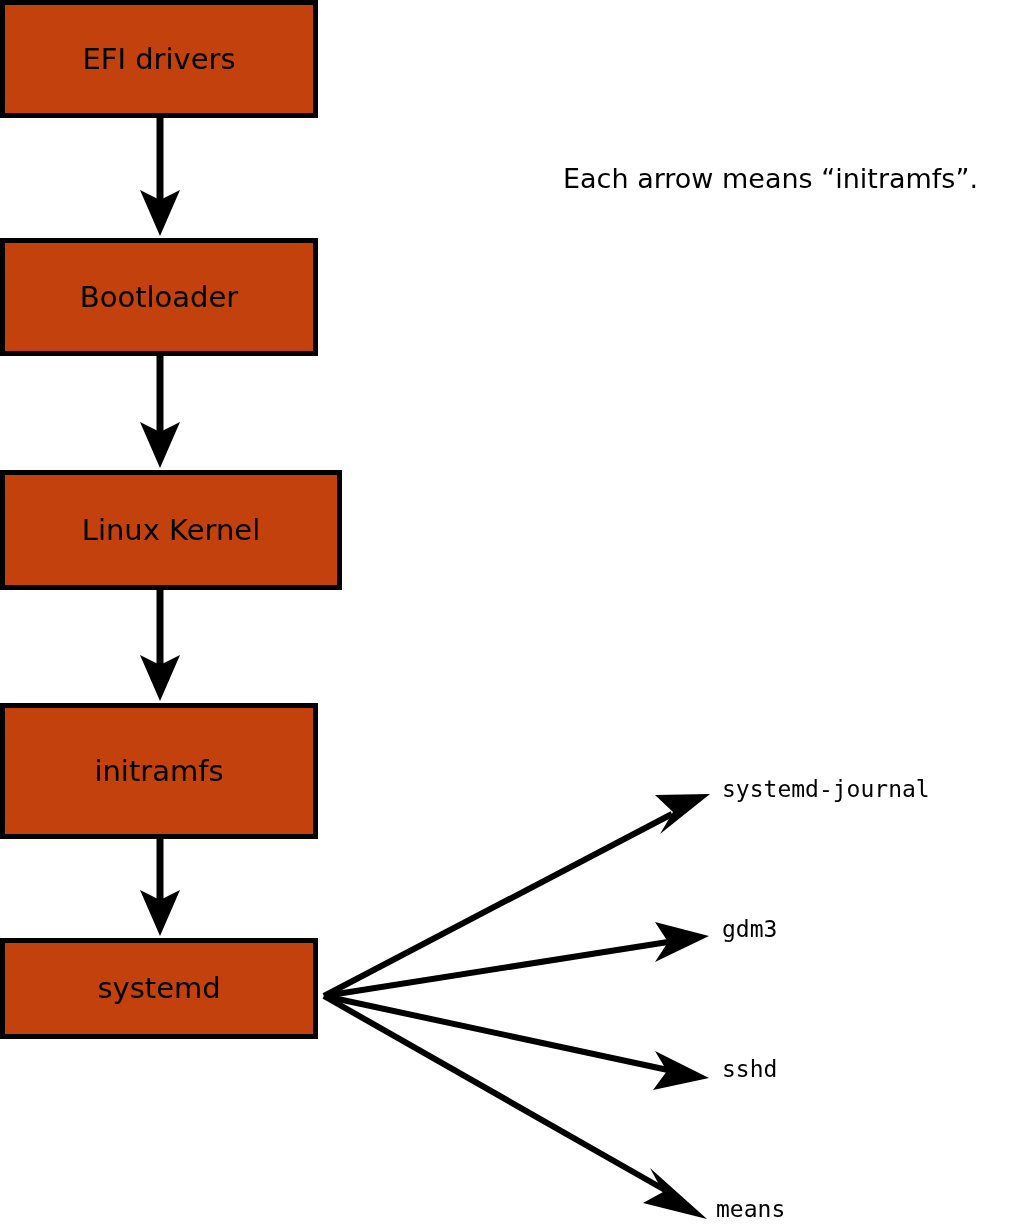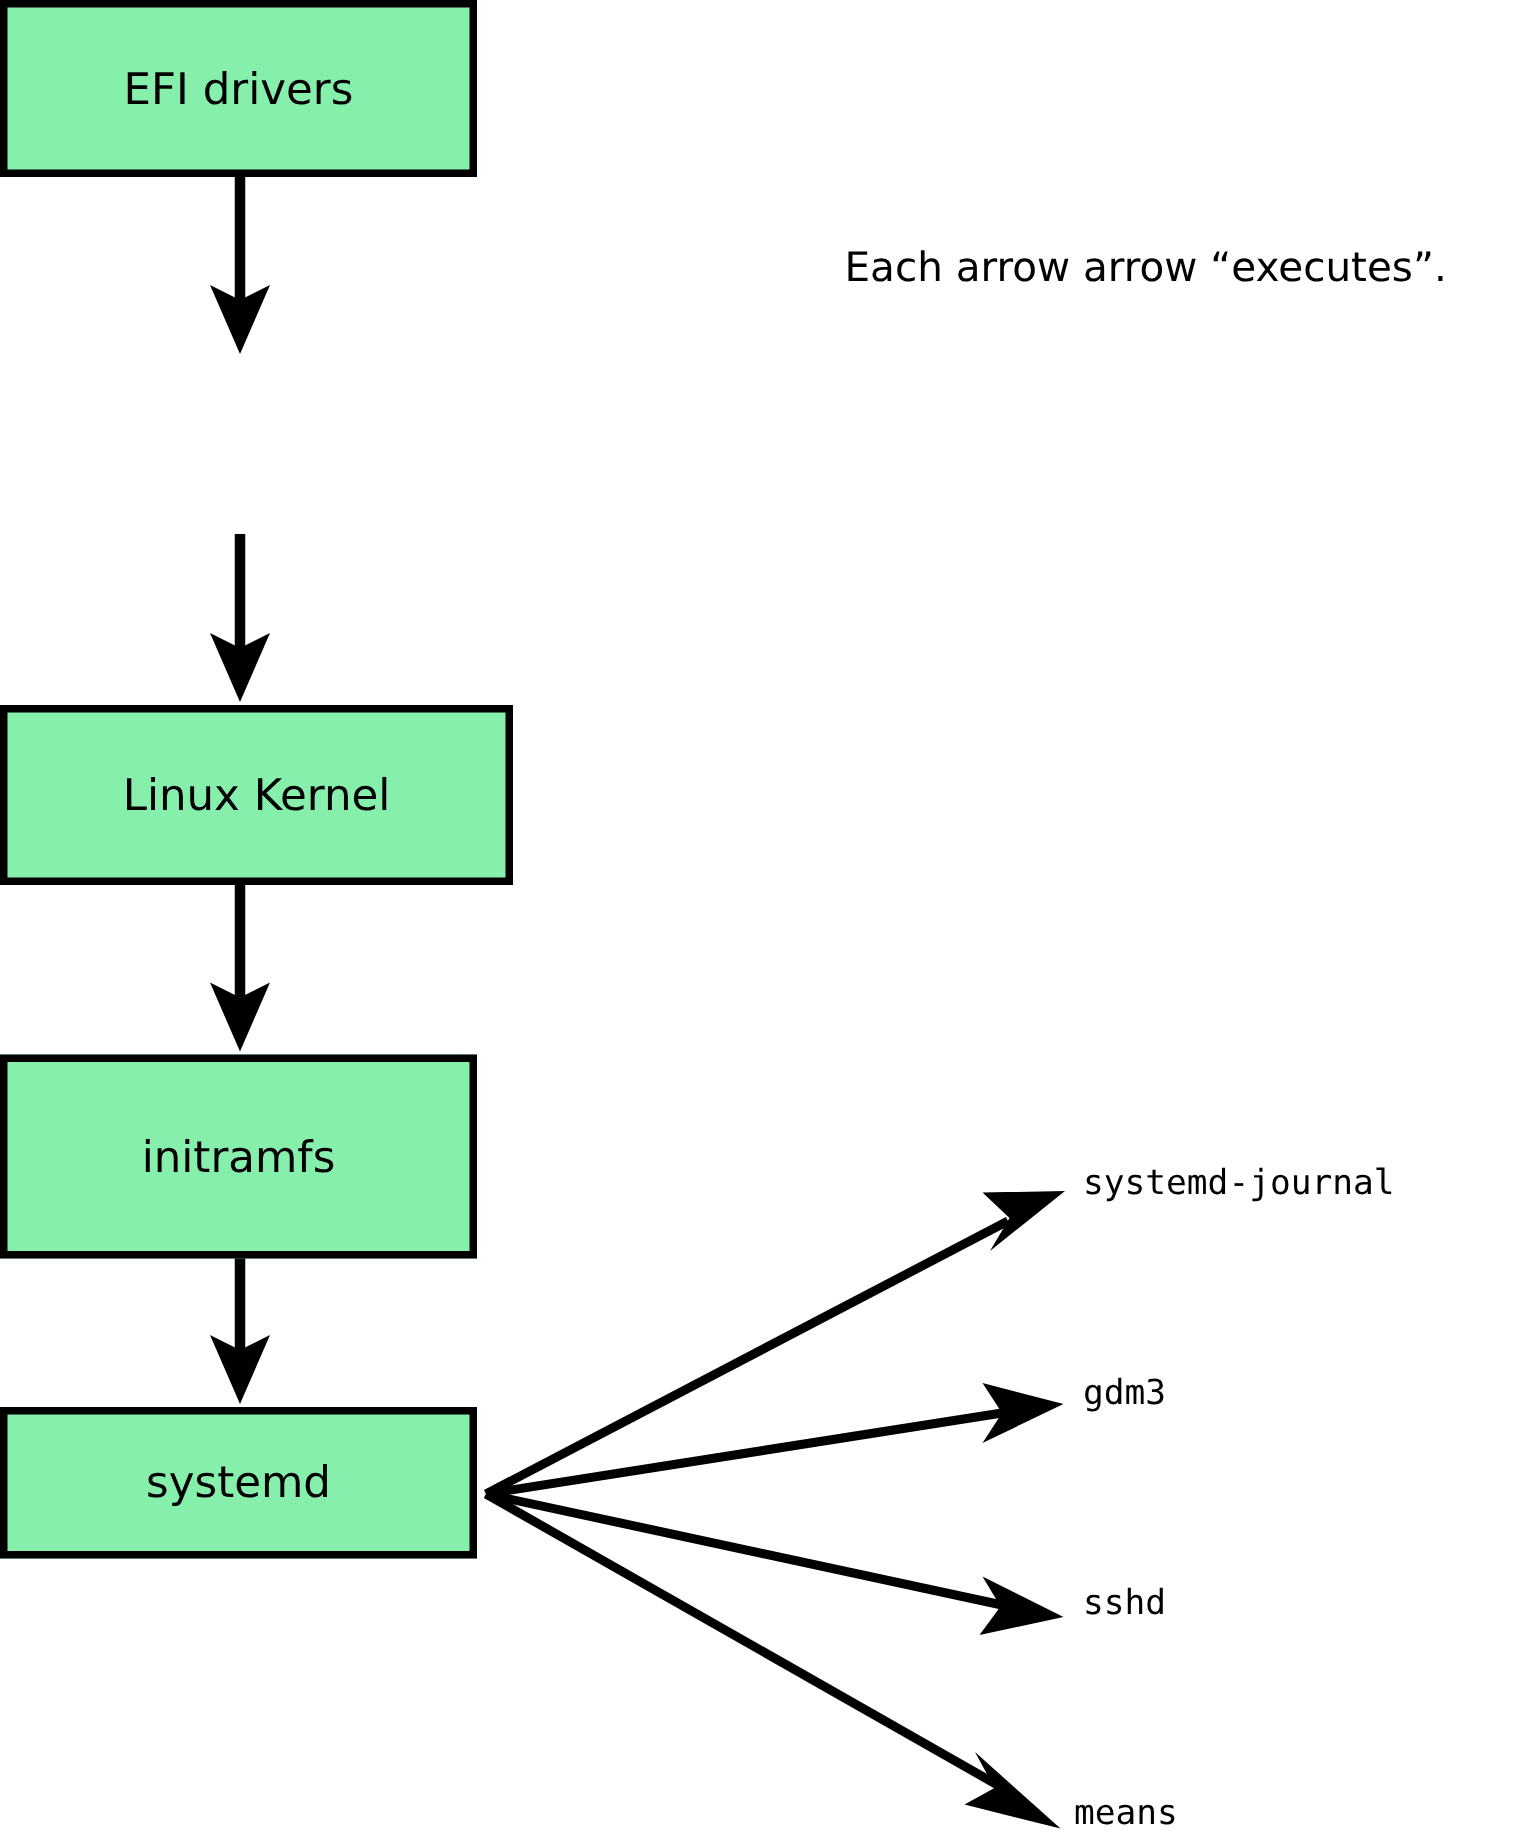--- a/index.html
+++ b/index.html
@@ -20,21 +20,21 @@
   #diagram-svg {
     position: absolute;
     left: 0;
     top: 0;
     width: 1023px;
     height: 1230px;
   }
   .node-box {
     position: absolute;
     box-sizing: border-box;
-    background: #86efac;
+    background: #c2410c;
     border: 5px solid #000000;
     display: flex;
     align-items: center;
     justify-content: center;
   }
   .node-label {
     font-family: "DejaVu Sans", sans-serif;
     font-size: 29px;
     color: #000000;
     line-height: 1;
@@ -103,20 +103,23 @@
     <g>
       <line x1="324" y1="996" x2="665" y2="1190" stroke="#000000" stroke-width="6"></line>
       <polygon points="707,1219 650,1168 663,1192 643,1203" fill="#000000"></polygon>
     </g>
   </svg>
 
   <div class="node-box" style="left:0px; top:0px; width:318px; height:118px;">
     <span class="node-label">EFI drivers</span>
   </div>
 
+  <div class="node-box" style="left:0px; top:238px; width:318px; height:118px;">
+    <span class="node-label">Bootloader</span>
+  </div>
 
   <div class="node-box" style="left:0px; top:470px; width:342px; height:120px;">
     <span class="node-label">Linux Kernel</span>
   </div>
 
   <div class="node-box" style="left:0px; top:703px; width:318px; height:136px;">
     <span class="node-label">initramfs</span>
   </div>
 
   <div class="node-box" style="left:0px; top:938px; width:318px; height:101px;">
@@ -124,15 +127,15 @@
   </div>
 
   <div class="leaf-label" style="left:722px; top:778px;">systemd-journal</div>
 
   <div class="leaf-label" style="left:722px; top:918px;">gdm3</div>
 
   <div class="leaf-label" style="left:722px; top:1058px;">sshd</div>
 
   <div class="leaf-label" style="left:716px; top:1198px;">means</div>
 
-  <div class="legend-text" style="left:563px; top:165px;">Each arrow arrow “executes”.</div>
+  <div class="legend-text" style="left:563px; top:165px;">Each arrow means “initramfs”.</div>
 
 </div>
 
 </body></html>

